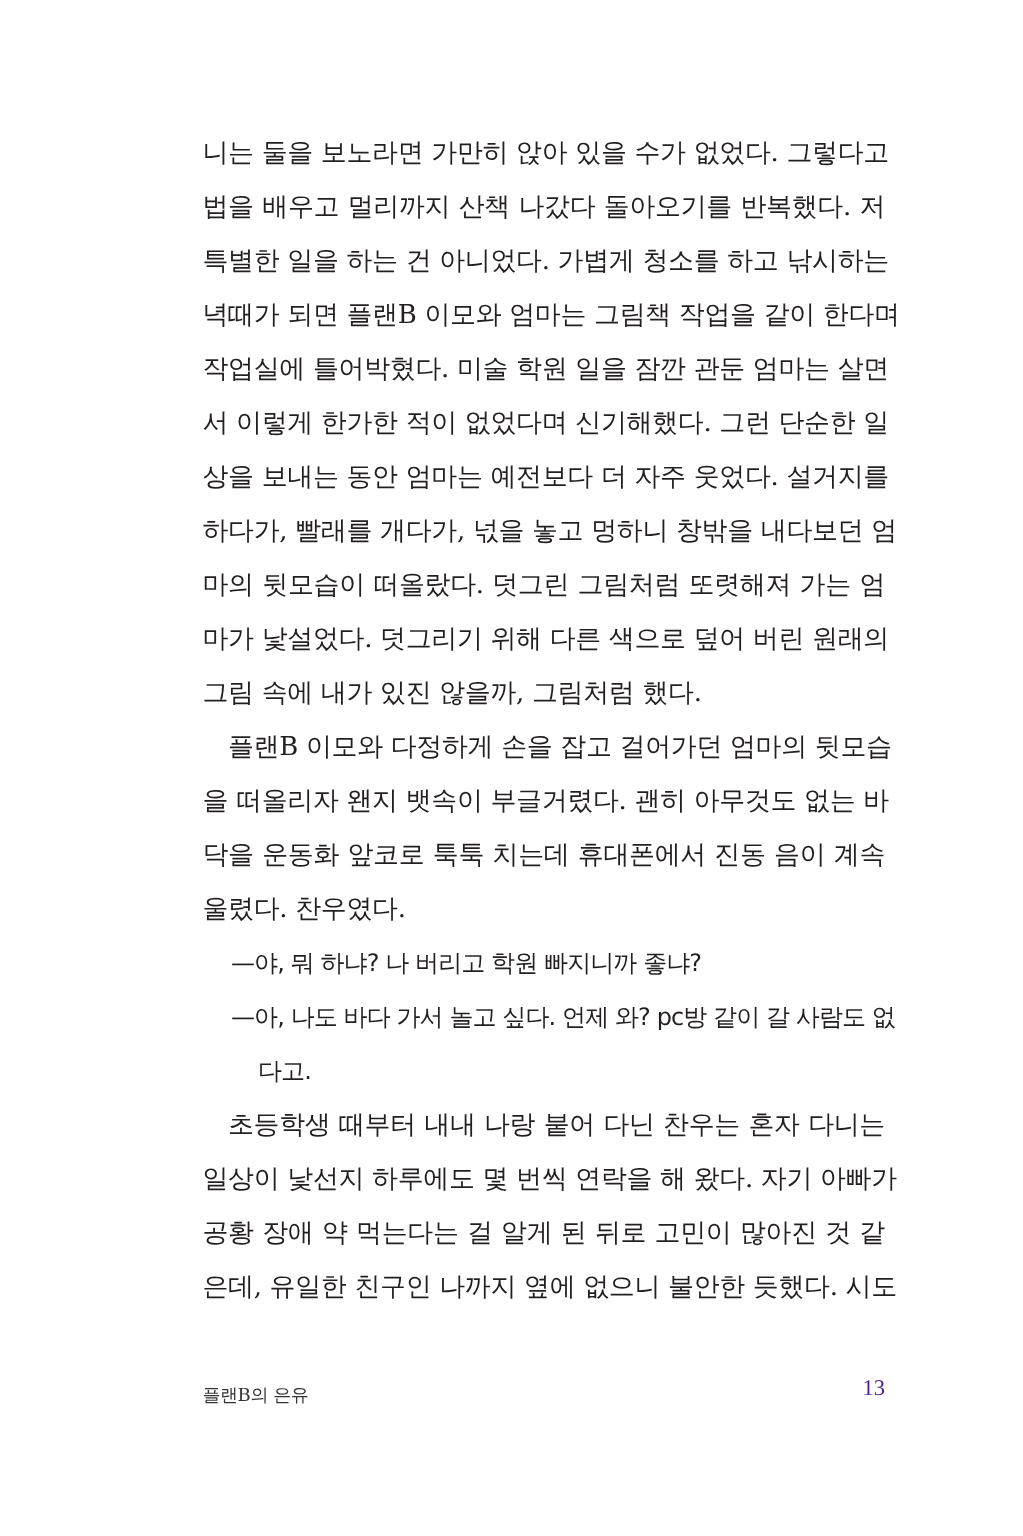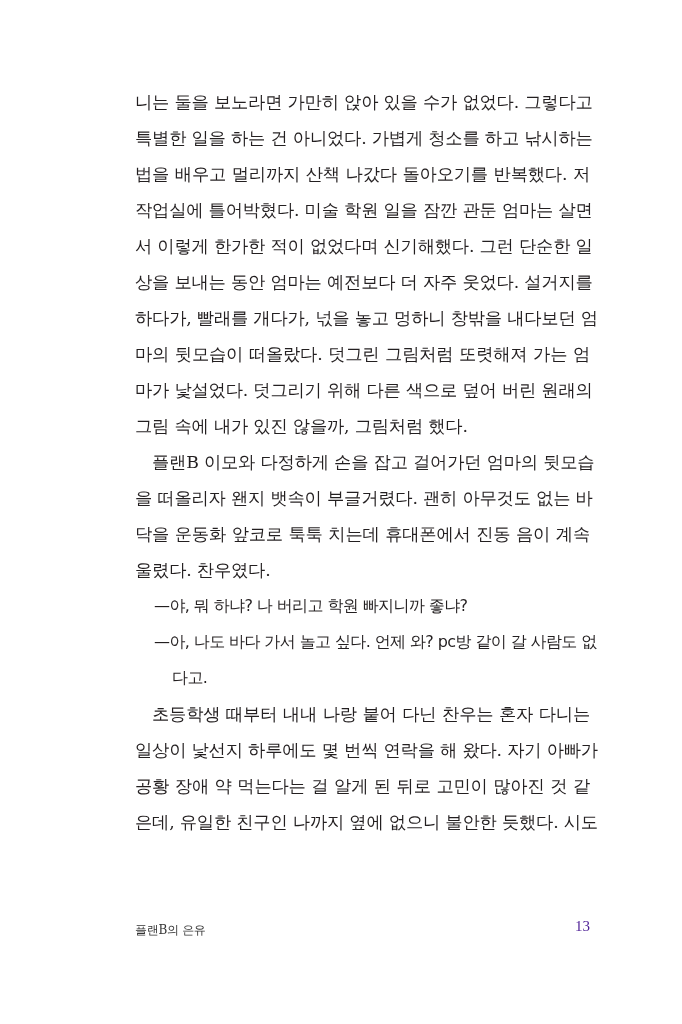--- a/index.html
+++ b/index.html
@@ -30,22 +30,23 @@
   .page-number { position: absolute; right: 0; top: 0; font-size: 15px; font-family: "Liberation Serif", serif; color: #4c1d95; }
 </style>
 </head>
 <body>
 
 <div class="page">
   <div class="body-text">
 
     <div>
       <span class="line">니는 둘을 보노라면 가만히 앉아 있을 수가 없었다. 그렇다고</span>
+      <span class="line">법을 배우고 멀리까지 산책 나갔다 돌아오기를 반복했다. 저</span>
       <span class="line">특별한 일을 하는 건 아니었다. 가볍게 청소를 하고 낚시하는</span>
-      <span class="line">법을 배우고 멀리까지 산책 나갔다 돌아오기를 반복했다. 저</span>
+      <span class="line">녁때가 되면 플랜B 이모와 엄마는 그림책 작업을 같이 한다며</span>
       <span class="line">작업실에 틀어박혔다. 미술 학원 일을 잠깐 관둔 엄마는 살면</span>
       <span class="line">서 이렇게 한가한 적이 없었다며 신기해했다. 그런 단순한 일</span>
       <span class="line">상을 보내는 동안 엄마는 예전보다 더 자주 웃었다. 설거지를</span>
       <span class="line">하다가, 빨래를 개다가, 넋을 놓고 멍하니 창밖을 내다보던 엄</span>
       <span class="line">마의 뒷모습이 떠올랐다. 덧그린 그림처럼 또렷해져 가는 엄</span>
       <span class="line">마가 낯설었다. 덧그리기 위해 다른 색으로 덮어 버린 원래의</span>
       <span class="line last">그림 속에 내가 있진 않을까, 그림처럼 했다.</span>
     </div>
 
     <div>

